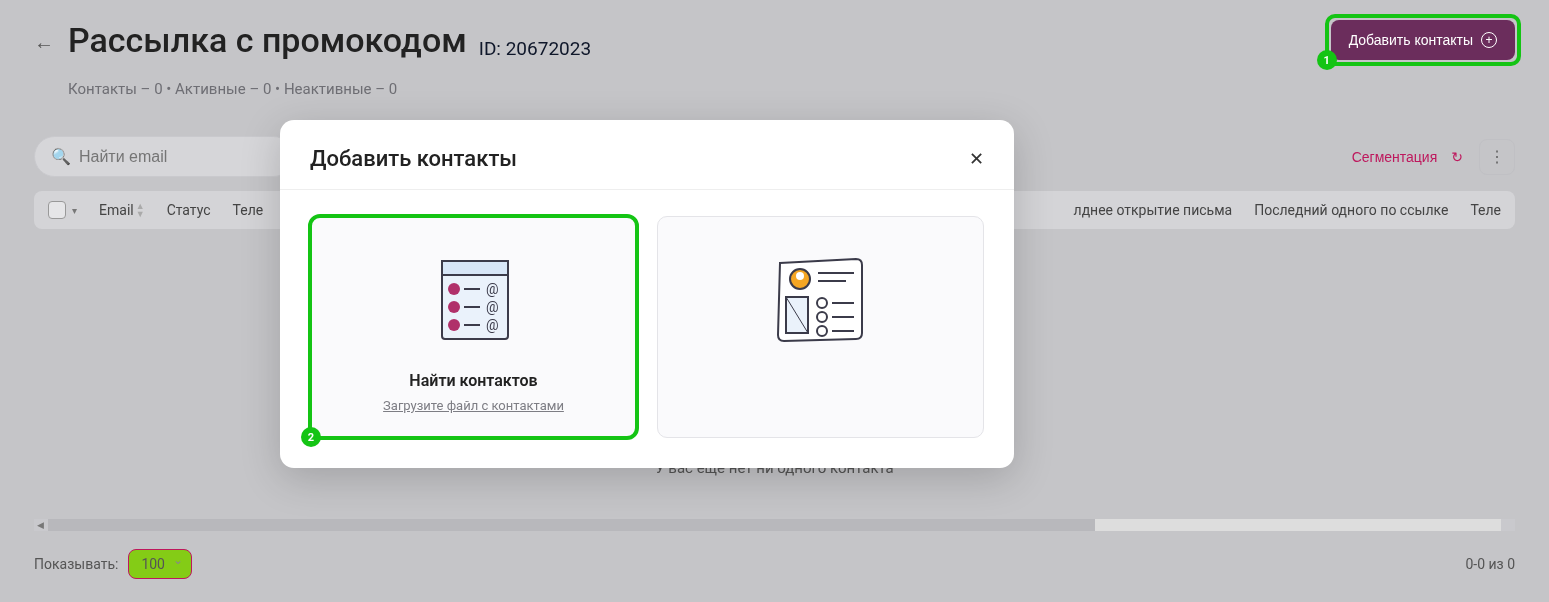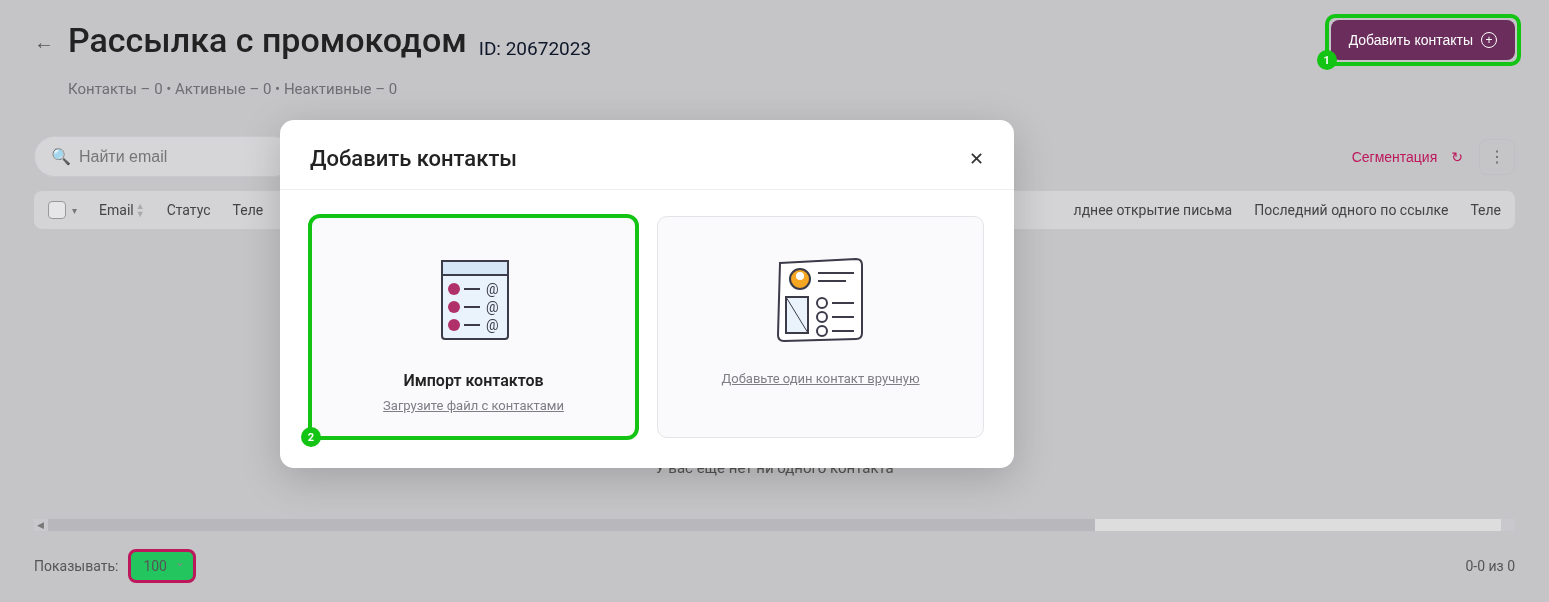--- a/index.html
+++ b/index.html
@@ -142,24 +142,24 @@
   }
 
   
   .footer {
     margin: 18px 34px 0 34px;
     display: flex; align-items: center;
     font-size: 14px; color: #555;
   }
   .page-size {
     margin-left: 10px;
-    border: 3px solid #be185d;
+    border: 1px solid #be185d;
     border-radius: 8px;
     padding: 6px 26px 6px 12px;
-    background: #22c55e;
+    background: #84cc16;
     position: relative;
   }
   .page-size::after {
     content: "⌄";
     position: absolute; right: 8px; top: 3px;
     color: #888; font-size: 12px;
   }
   .footer-spacer { flex: 1; }
 
   
@@ -297,37 +297,36 @@
           <line x1="40" y1="40" x2="56" y2="40" stroke="#3b3b4a" stroke-width="2"></line>
           <text x="62" y="45" font-size="14" fill="#3b3b4a">@</text>
           <circle cx="30" cy="58" r="6" fill="#b0306a"></circle>
           <line x1="40" y1="58" x2="56" y2="58" stroke="#3b3b4a" stroke-width="2"></line>
           <text x="62" y="63" font-size="14" fill="#3b3b4a">@</text>
           <circle cx="30" cy="76" r="6" fill="#b0306a"></circle>
           <line x1="40" y1="76" x2="56" y2="76" stroke="#3b3b4a" stroke-width="2"></line>
           <text x="62" y="81" font-size="14" fill="#3b3b4a">@</text>
         </svg>
       </div>
-      <div class="card-title">Импорт контактов</div>
+      <div class="card-title">Найти контактов</div>
       <div class="card-sub">Загрузите файл с контактами</div>
     </div>
     <div class="card">
       <div class="card-icon">
         <svg width="110" height="100" viewBox="0 0 110 100">
           <path d="M14 14 L90 10 Q96 10 96 16 L96 84 Q96 90 90 90 L18 92 Q12 92 12 86 L14 14 Z" fill="#fff" stroke="#3b3b4a" stroke-width="2"></path>
           <circle cx="34" cy="30" r="10" fill="#f5a623" stroke="#3b3b4a" stroke-width="2"></circle>
           <circle cx="34" cy="27" r="4" fill="#fff"></circle>
           <line x1="52" y1="24" x2="88" y2="24" stroke="#3b3b4a" stroke-width="2"></line>
           <line x1="52" y1="32" x2="80" y2="32" stroke="#3b3b4a" stroke-width="2"></line>
           <rect x="20" y="48" width="22" height="36" fill="#eaf2fb" stroke="#3b3b4a" stroke-width="2"></rect>
           <line x1="20" y1="48" x2="42" y2="84" stroke="#3b3b4a" stroke-width="1"></line>
           <circle cx="56" cy="54" r="5" fill="none" stroke="#3b3b4a" stroke-width="2"></circle>
           <line x1="66" y1="54" x2="88" y2="54" stroke="#3b3b4a" stroke-width="2"></line>
           <circle cx="56" cy="68" r="5" fill="none" stroke="#3b3b4a" stroke-width="2"></circle>
           <line x1="66" y1="68" x2="88" y2="68" stroke="#3b3b4a" stroke-width="2"></line>
           <circle cx="56" cy="82" r="5" fill="none" stroke="#3b3b4a" stroke-width="2"></circle>
           <line x1="66" y1="82" x2="88" y2="82" stroke="#3b3b4a" stroke-width="2"></line>
         </svg>
       </div>
-      <div class="card-sub">Добавьте один контакт вручную</div>
     </div>
   </div>
 </div>
 
 </body></html>

